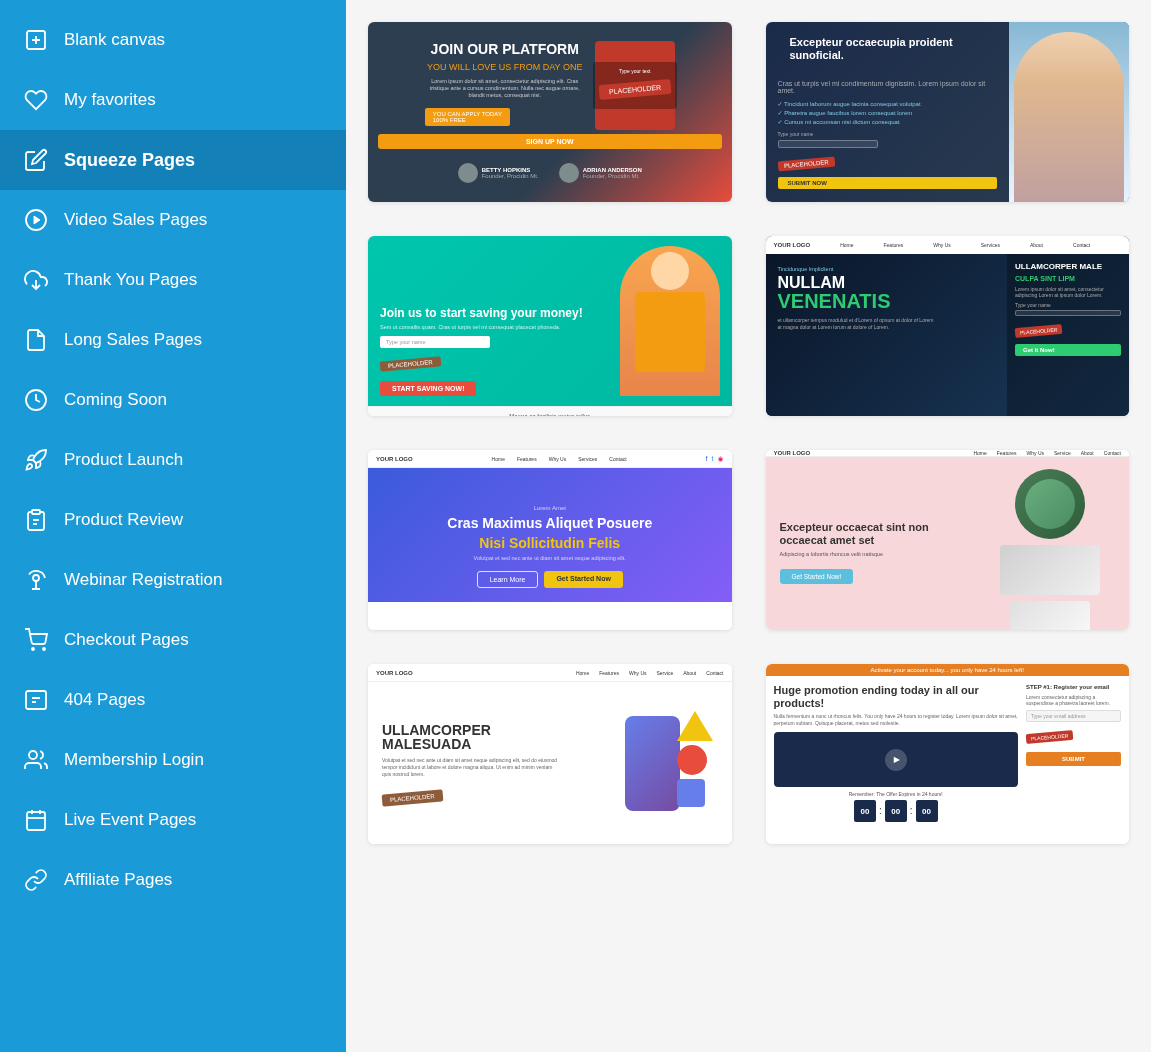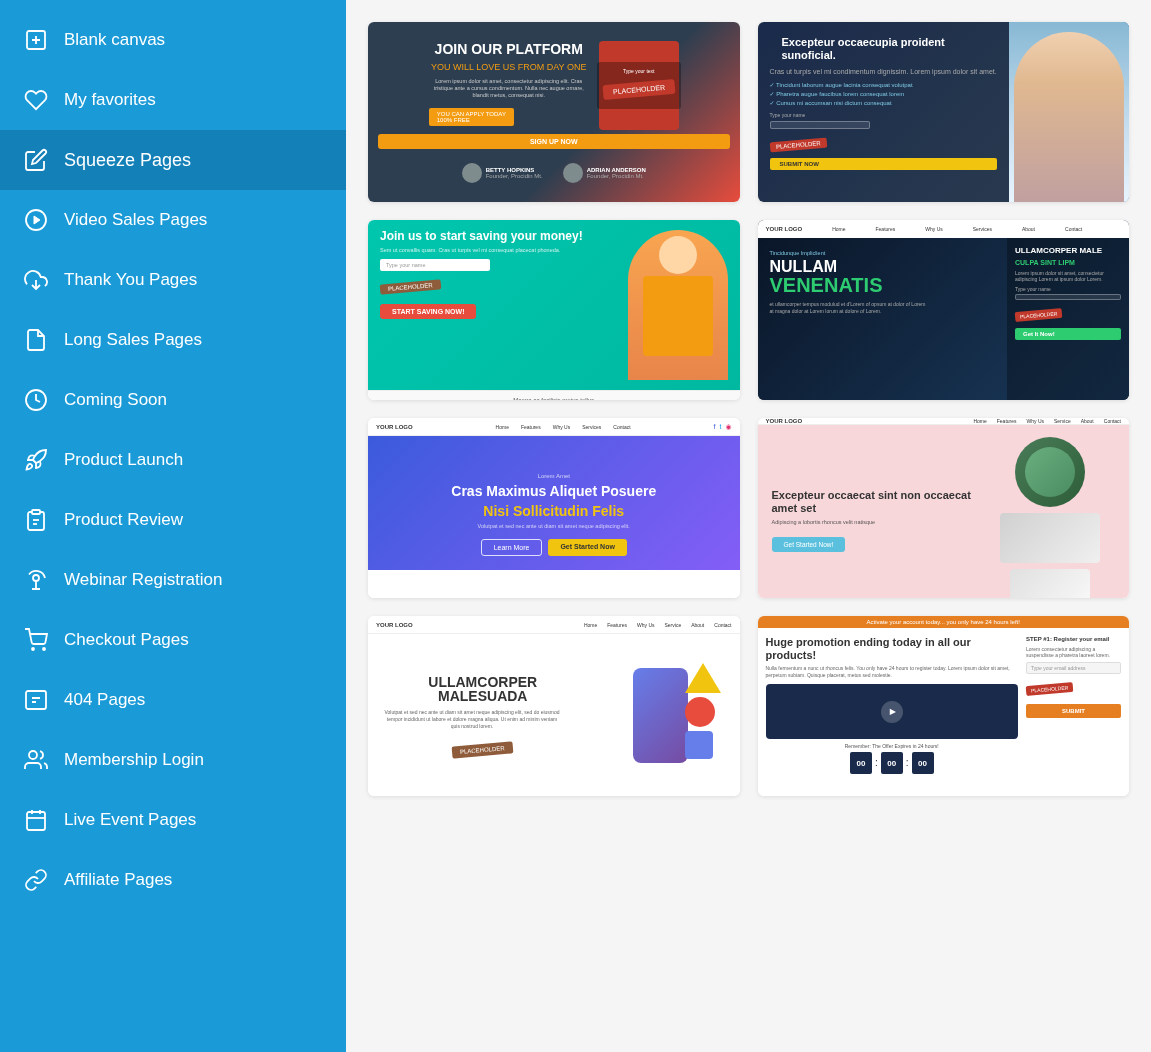--- a/index.html
+++ b/index.html
@@ -19,21 +19,21 @@
       gap: 14px;
       padding: 16px 22px;
       color: #fff;
       cursor: pointer;
       font-size: 17px;
       font-weight: 400;
       transition: background 0.15s;
     }
     .sidebar-item.active {
       background: #1480b8;
-      font-weight: 400;
+      font-weight: 700;
       font-size: 18px;
     }
     .sidebar-icon {
       width: 28px;
       height: 28px;
       flex-shrink: 0;
       display: flex;
       align-items: center;
       justify-content: center;
     }
@@ -42,21 +42,21 @@
     
     .main {
       flex: 1;
       background: #f5f5f5;
       padding: 22px 22px;
       overflow-y: auto;
     }
     .grid {
       display: grid;
       grid-template-columns: 1fr 1fr;
-      gap: 18px;
+      gap: 34px;
     }
     .template-card {
       background: #fff;
       border-radius: 6px;
       overflow: hidden;
       box-shadow: 0 1px 4px rgba(0,0,0,0.1);
       cursor: pointer;
       transition: box-shadow 0.2s;
     }
     .template-preview {
@@ -87,21 +87,21 @@
 
     
     .t2 {
       background: linear-gradient(135deg, #1a2a4a 0%, #2c3e50 100%);
       width: 100%; height: 100%;
       display: flex; align-items: stretch;
     }
     .t2-left { flex: 1; padding: 14px 12px; }
     .t2-right { width: 120px; overflow: hidden; }
     .t2-right-img { width: 100%; height: 100%; background: linear-gradient(135deg, #4a90d9 0%, #c0d8f0 100%); display: flex; align-items: flex-end; justify-content: center; }
-    .t2-title { color: #fff; font-size: 11px; font-weight: 800; line-height: 1.2; margin-bottom: 6px; padding-left: 12px; }
+    .t2-title { color: #fff; font-size: 11px; font-weight: 800; line-height: 1.2; margin-bottom: 18px; padding-left: 12px; }
     .t2-sub { color: #aaa; font-size: 7px; margin-bottom: 6px; }
     .t2-checks { margin-bottom: 6px; }
     .t2-check { color: #7ec8e3; font-size: 6px; margin-bottom: 2px; }
     .t2-input { background: rgba(255,255,255,0.1); border: 1px solid rgba(255,255,255,0.3); color: #fff; font-size: 6px; padding: 3px 6px; border-radius: 2px; width: 100px; margin-bottom: 4px; }
     .t2-placeholder { background: #c0392b; color: #fff; font-size: 6px; padding: 2px 6px; border-radius: 2px; transform: rotate(-5deg); display: inline-block; margin-bottom: 4px; }
     .t2-btn { background: #f1c40f; color: #333; font-size: 6px; padding: 3px 10px; border-radius: 2px; font-weight: 700; }
 
     
     .t4 { width: 100%; height: 100%; background: #1a2a4a; display: flex; flex-direction: column; }
     .t4-nav { background: #fff; height: 18px; display: flex; align-items: center; padding: 0 8px; gap: 30px; font-size: 5px; color: #333; }
@@ -120,21 +120,21 @@
     .t5-body { flex: 1; background: linear-gradient(135deg, #3b5bdb 0%, #845ef7 100%); display: flex; flex-direction: column; align-items: center; justify-content: flex-end; padding: 14px; }
     .t5-label { color: rgba(255,255,255,0.7); font-size: 6px; margin-bottom: 4px; }
 
     
     .t6 { width: 100%; height: 100%; background: #fff; display: flex; flex-direction: column; }
     .t6-nav { background: #fff; height: 18px; display: flex; align-items: center; padding: 0 8px; gap: 20px; font-size: 5px; color: #333; border-bottom: 1px solid #eee; justify-content: space-between; }
     .t6-body { flex: 1; background: #f8d7da; display: flex; align-items: center; padding: 12px 14px; gap: 14px; }
     .t6-left { flex: 1; }
 
     
-    .t7 { width: 100%; height: 100%; background: #fff; display: flex; flex-direction: column; text-align: center; }
+    .t7 { width: 100%; height: 100%; background: #fff; display: flex; flex-direction: column; }
 
     
     .t8 { width: 100%; height: 100%; background: #fff; display: flex; flex-direction: column; }
   </style>
 </head>
 <body>
 
 <nav class="sidebar">
 
   <div class="sidebar-item">
@@ -366,21 +366,21 @@
               </div>
             </div>
           </div>
         </div>
       </div>
     </div>
 
     <div class="template-card">
       <div class="template-preview">
         <div style="width:100%;height:100%;background:#fff;display:flex;flex-direction:column">
-          <div style="flex:1;background:linear-gradient(135deg,#00c6ae 0%,#00b8a0 100%);display:flex;align-items:flex-start;padding:10px 12px;gap:8px">
+          <div style="flex:1;background:linear-gradient(135deg,#00c6ae 0%,#00b8a0 100%);display:flex;align-items:flex-end;padding:10px 12px;gap:8px">
             <div style="flex:1">
               <div style="color:#fff;font-size:12px;font-weight:800;line-height:1.1;margin-bottom:4px">Join us to start saving your money!</div>
               <div style="color:rgba(255,255,255,0.8);font-size:5.5px;margin-bottom:6px">Sem ut convallis quam. Cras ut turpis vel mi consequat placecat phoneda.</div>
               <div style="background:#fff;font-size:5.5px;padding:3px 6px;border-radius:2px;width:110px;margin-bottom:4px;color:#999">Type your name</div>
               <div style="background:#8e5c3a;color:#fff;font-size:6px;padding:2px 8px;border-radius:2px;transform:rotate(-5deg);display:inline-block;margin-bottom:6px">PLACEHOLDER</div>
               <div style="margin-top:2px">
                 <div style="background:#e74c3c;color:#fff;font-size:7px;padding:4px 12px;border-radius:3px;font-weight:700;display:inline-block">START SAVING NOW!</div>
               </div>
             </div>
             <div style="width:100px;display:flex;align-items:flex-end;justify-content:center">

